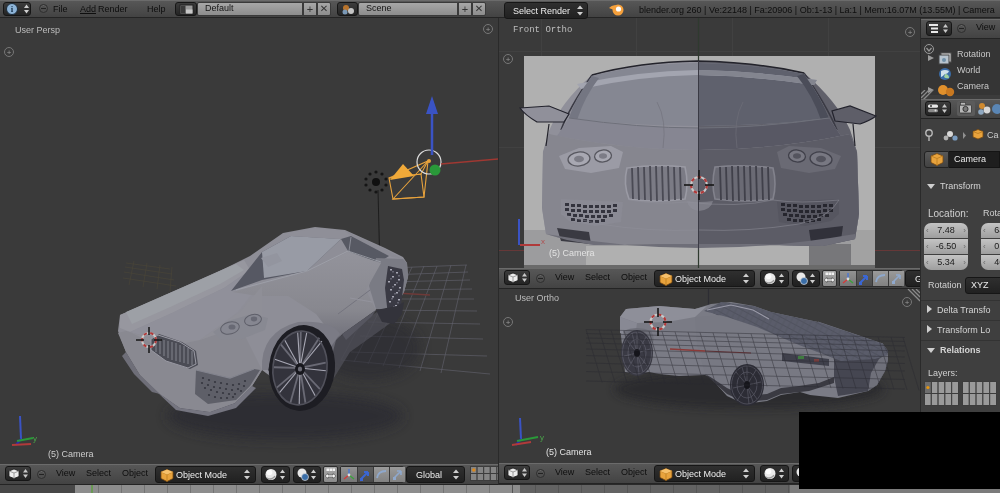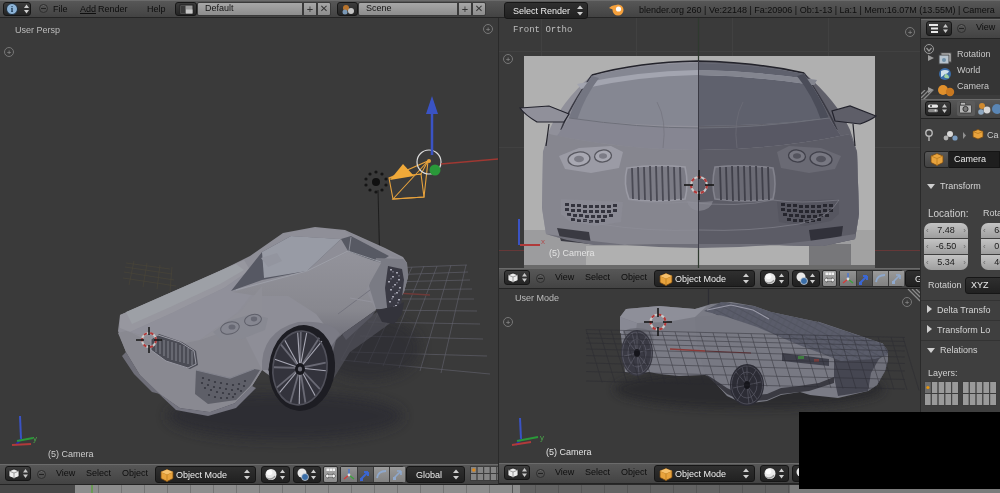--- a/index.html
+++ b/index.html
@@ -593,21 +593,21 @@
       </g>
 
       <g stroke-width="2">
         <line x1="21" y1="129" x2="22" y2="150" stroke="#3a53c4"></line>
         <line x1="22" y1="150" x2="17" y2="156" stroke="#2a2ab0"></line>
         <line x1="18" y1="152" x2="39" y2="148" stroke="#2a9939"></line>
         <line x1="13" y1="156" x2="32" y2="153" stroke="#b03a3a"></line>
       </g>
       <text x="41" y="151" font-size="8" fill="#4aa54a" font-family="Liberation Sans,sans-serif">y</text>
     </svg>
-    <div class="vplabel" style="left:16px; top:4px;">User Mode</div>
+    <div class="vplabel" style="left:16px; top:4px;">User Ortho</div>
     <div class="vplabel" style="left:47px; top:158px; color:#e2e2e2;">(5) Camera</div>
     <div class="plusw" style="left:403px; top:8px; font-size:8px; text-align:center; line-height:10px;">+</div>
     <div class="plusw" style="left:4px; top:28px; font-size:8px; text-align:center; line-height:10px;">+</div>
     <svg width="16" height="13" style="position:absolute;right:0;top:0;">
       <g stroke="#8a8a8a" stroke-width="1.3">
         <line x1="4" y1="0" x2="16" y2="12"></line>
           <line x1="8" y1="0" x2="16" y2="8"></line>
           <line x1="12" y1="0" x2="16" y2="4"></line>
       </g>
     </svg>
@@ -1049,21 +1049,21 @@
       <div class="numf" style="left:60px; top:136px; width:44px; height:15px; border-radius:0 0 0 7px;"><i class="la">‹</i>46.6</div>
       <div class="abs" style="left:7px; top:161px; color:#d0d0d0; font-size:9px;">Rotation</div>
       <div class="abs" style="left:44px; top:158px; width:40px; height:17px; background:linear-gradient(#2f2f2f,#212121); border:1px solid #161616; border-radius:3px;">
         <div class="abs" style="left:5px; top:2px; color:#ededed; font-size:9px;">XYZ</div>
       </div>
       <div class="abs" style="left:0; top:181px; width:79px; height:1px; background:#333;"></div>
       <div class="panelhdr" style="left:6px; top:186px;"><span class="tri-r"></span>Delta Transfo</div>
       <div class="abs" style="left:0; top:201px; width:79px; height:1px; background:#333;"></div>
       <div class="panelhdr" style="left:6px; top:206px;"><span class="tri-r"></span>Transform Lo</div>
       <div class="abs" style="left:0; top:221px; width:79px; height:1px; background:#333;"></div>
-      <div class="panelhdr" style="left:6px; top:226px;"><span class="tri-d"></span>Relations</div>
+      <div class="panelhdr" style="left:6px; top:226px;font-weight:bold;"><span class="tri-d"></span>Relations</div>
       <div class="abs" style="left:7px; top:249px; color:#d0d0d0; font-size:9px;">Layers:</div>
       <svg width="79" height="28" style="position:absolute;left:0;top:262px;">
         <g fill="#9a9a9a" stroke="#3c3c3c" stroke-width="1">
           <rect x="3.5" y="0.5" width="6.8" height="12"></rect>
             <rect x="10.3" y="0.5" width="6.8" height="12"></rect>
             <rect x="17.1" y="0.5" width="6.8" height="12"></rect>
             <rect x="23.9" y="0.5" width="6.8" height="12"></rect>
             <rect x="30.7" y="0.5" width="6.8" height="12"></rect>
           <rect x="3.5" y="12.5" width="6.8" height="12"></rect>
             <rect x="10.3" y="12.5" width="6.8" height="12"></rect>

